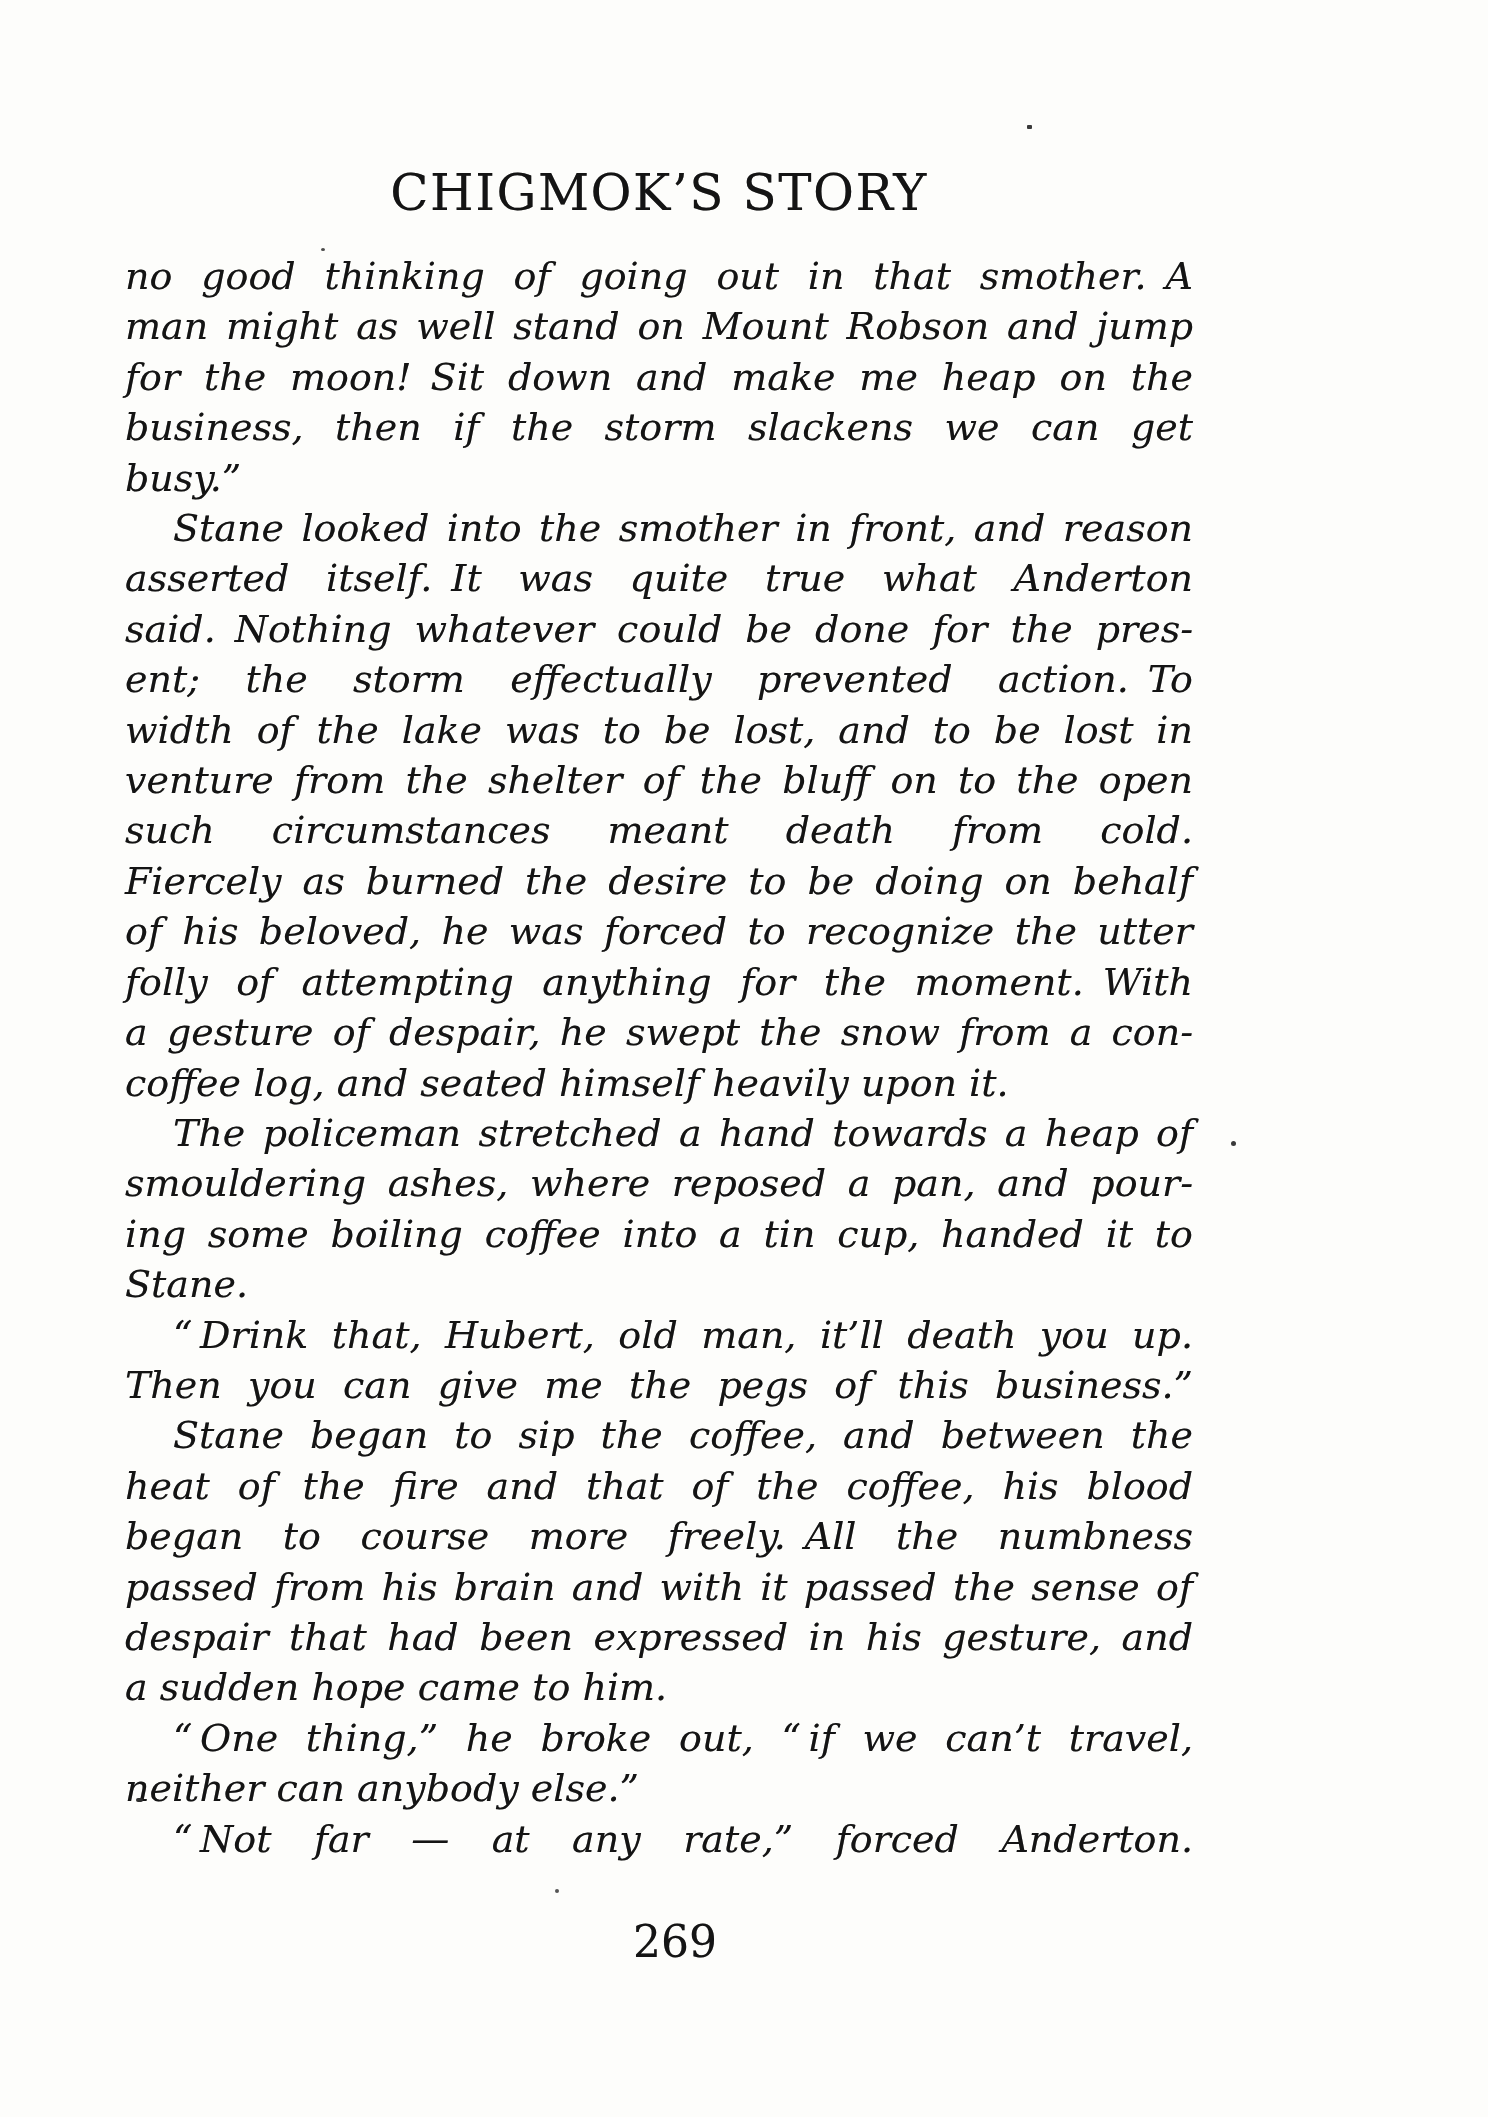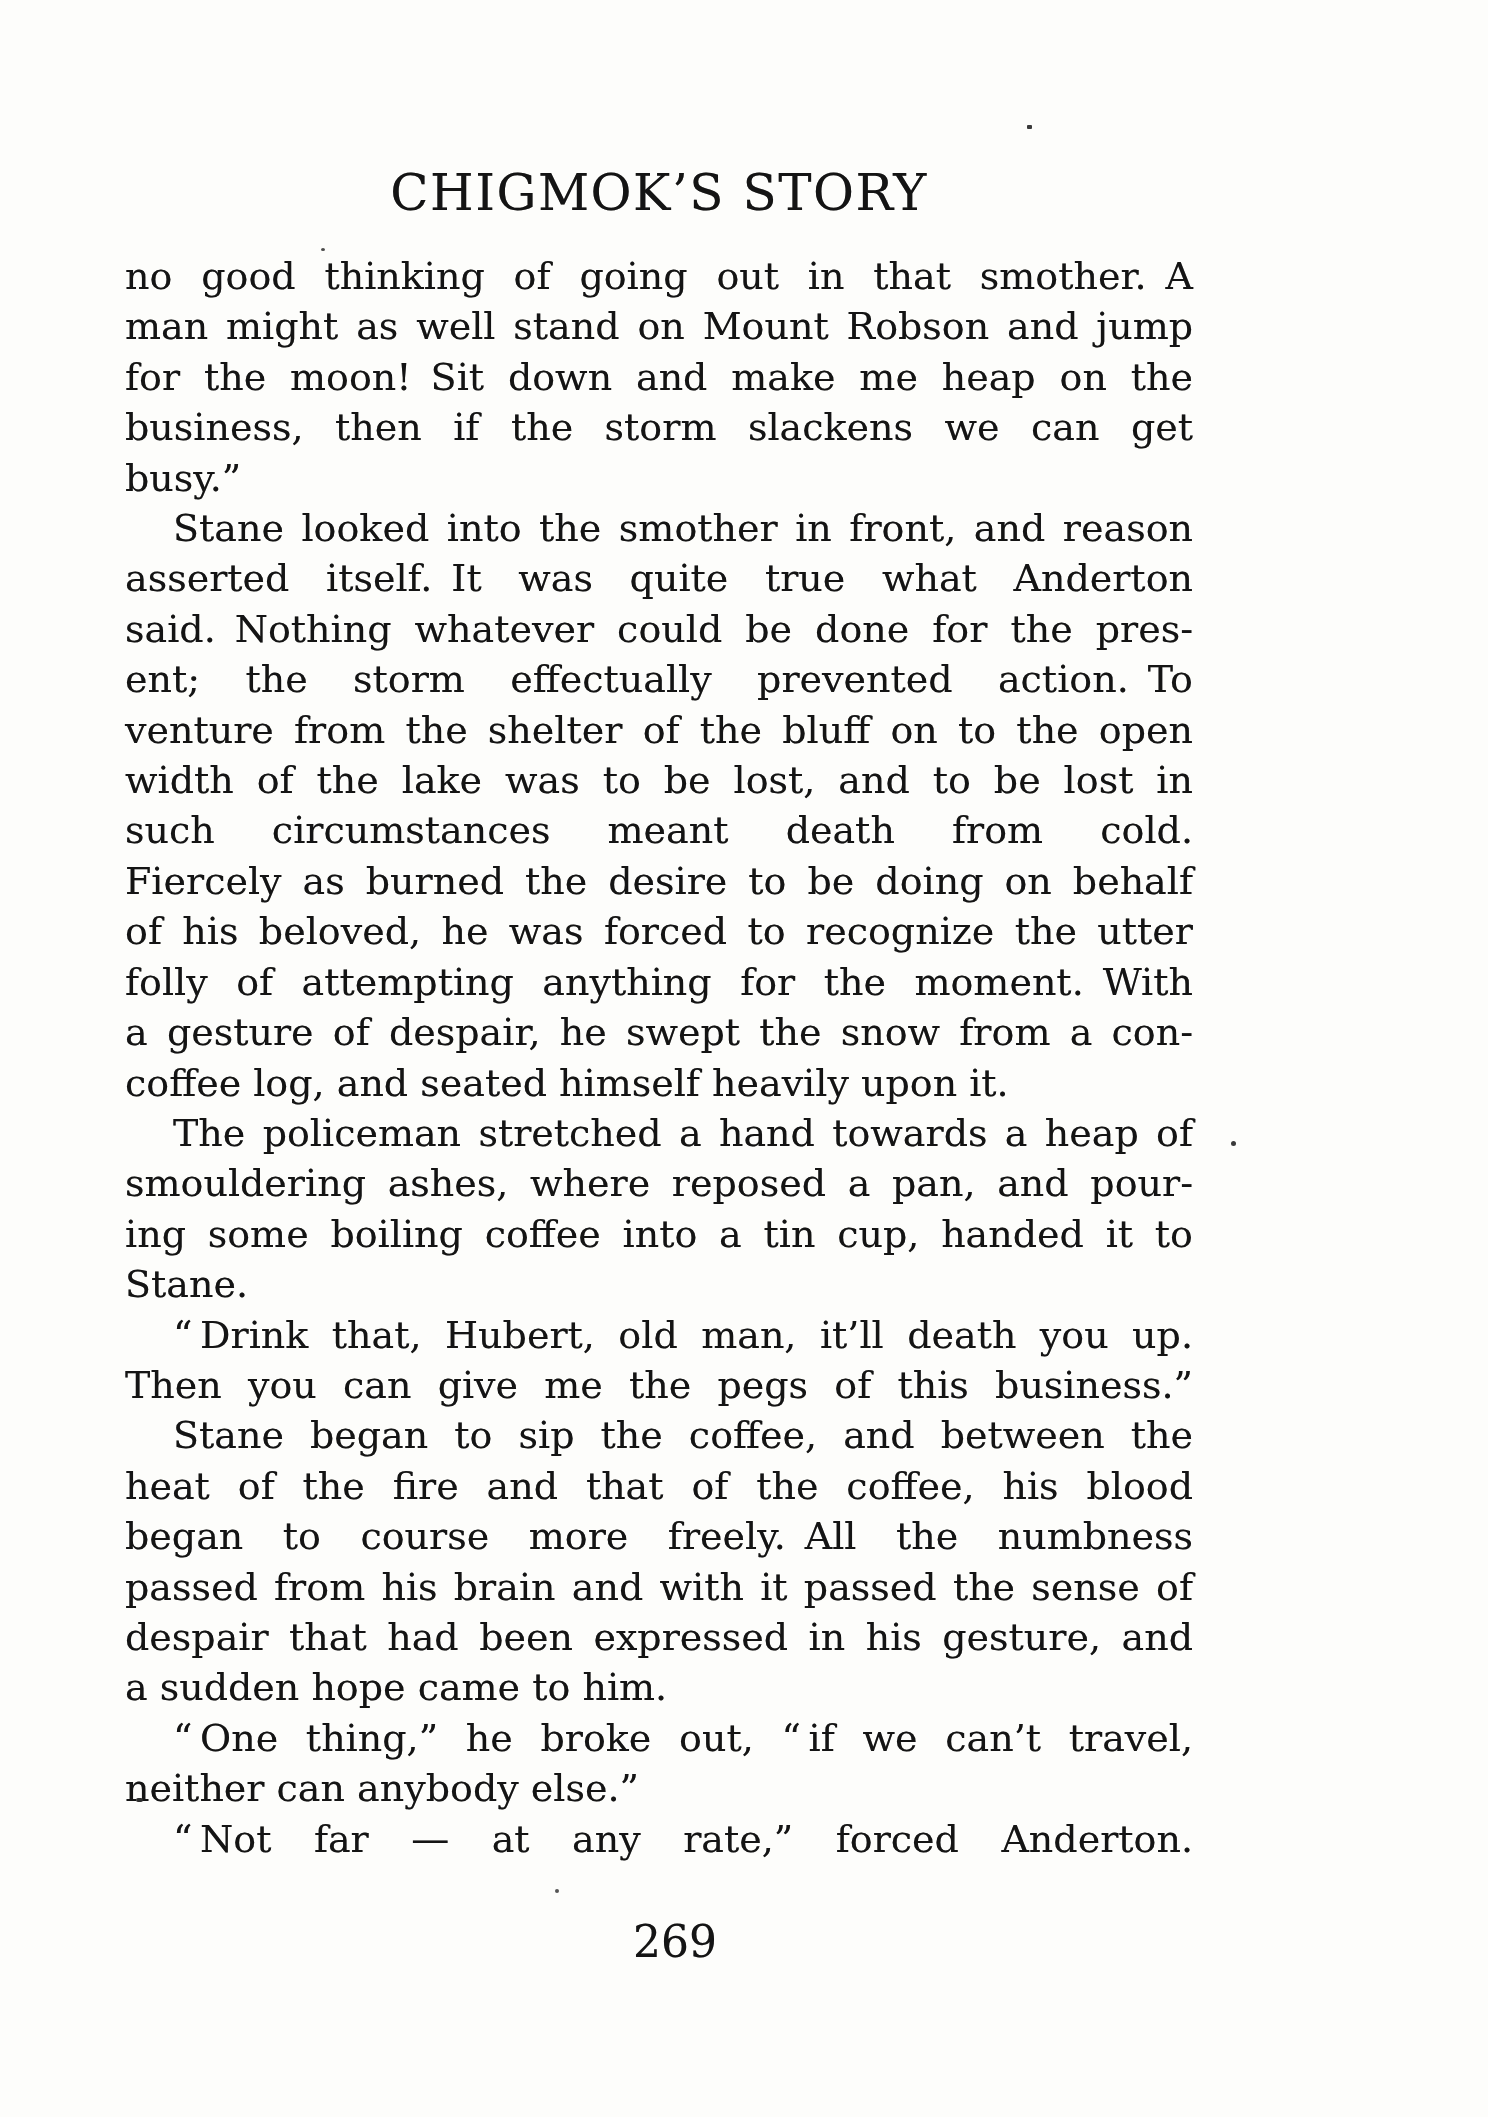--- a/index.html
+++ b/index.html
@@ -29,20 +29,21 @@
     left: 125px;
     top: 251px;
     width: 1068px;
     font-size: 38px;
     line-height: 50.4px;
     text-shadow: 0 0 0.5px rgba(0,0,0,0.4);
   }
   .line {
     text-align: justify;
     text-align-last: justify;
+    font-style: italic;
   }
   .line.nojust { text-align-last: left; }
   .line.indent { text-indent: 48px; }
   .folio {
     position: absolute;
     left: 125px;
     top: 1916px;
     width: 1068px;
     margin-left: 16px;
     text-align: center;
@@ -70,22 +71,22 @@
   <div class="body-text">
       <div class="line">no good thinking of going out in that smother. A</div>
       <div class="line">man might as well stand on Mount Robson and jump</div>
       <div class="line">for the moon! Sit down and make me heap on the</div>
       <div class="line">business, then if the storm slackens we can get</div>
       <div class="line nojust">busy.”</div>
       <div class="line indent">Stane looked into the smother in front, and reason</div>
       <div class="line">asserted itself. It was quite true what Anderton</div>
       <div class="line">said. Nothing whatever could be done for the pres-</div>
       <div class="line">ent; the storm effectually prevented action. To</div>
+      <div class="line">width of the lake was to be lost, and to be lost in</div>
       <div class="line">venture from the shelter of the bluff on to the open</div>
-      <div class="line">width of the lake was to be lost, and to be lost in</div>
       <div class="line">such circumstances meant death from cold.</div>
       <div class="line">Fiercely as burned the desire to be doing on behalf</div>
       <div class="line">of his beloved, he was forced to recognize the utter</div>
       <div class="line">folly of attempting anything for the moment. With</div>
       <div class="line">a gesture of despair, he swept the snow from a con-</div>
       <div class="line nojust">coffee log, and seated himself heavily upon it.</div>
       <div class="line indent">The policeman stretched a hand towards a heap of</div>
       <div class="line">smouldering ashes, where reposed a pan, and pour-</div>
       <div class="line">ing some boiling coffee into a tin cup, handed it to</div>
       <div class="line nojust">Stane.</div>

